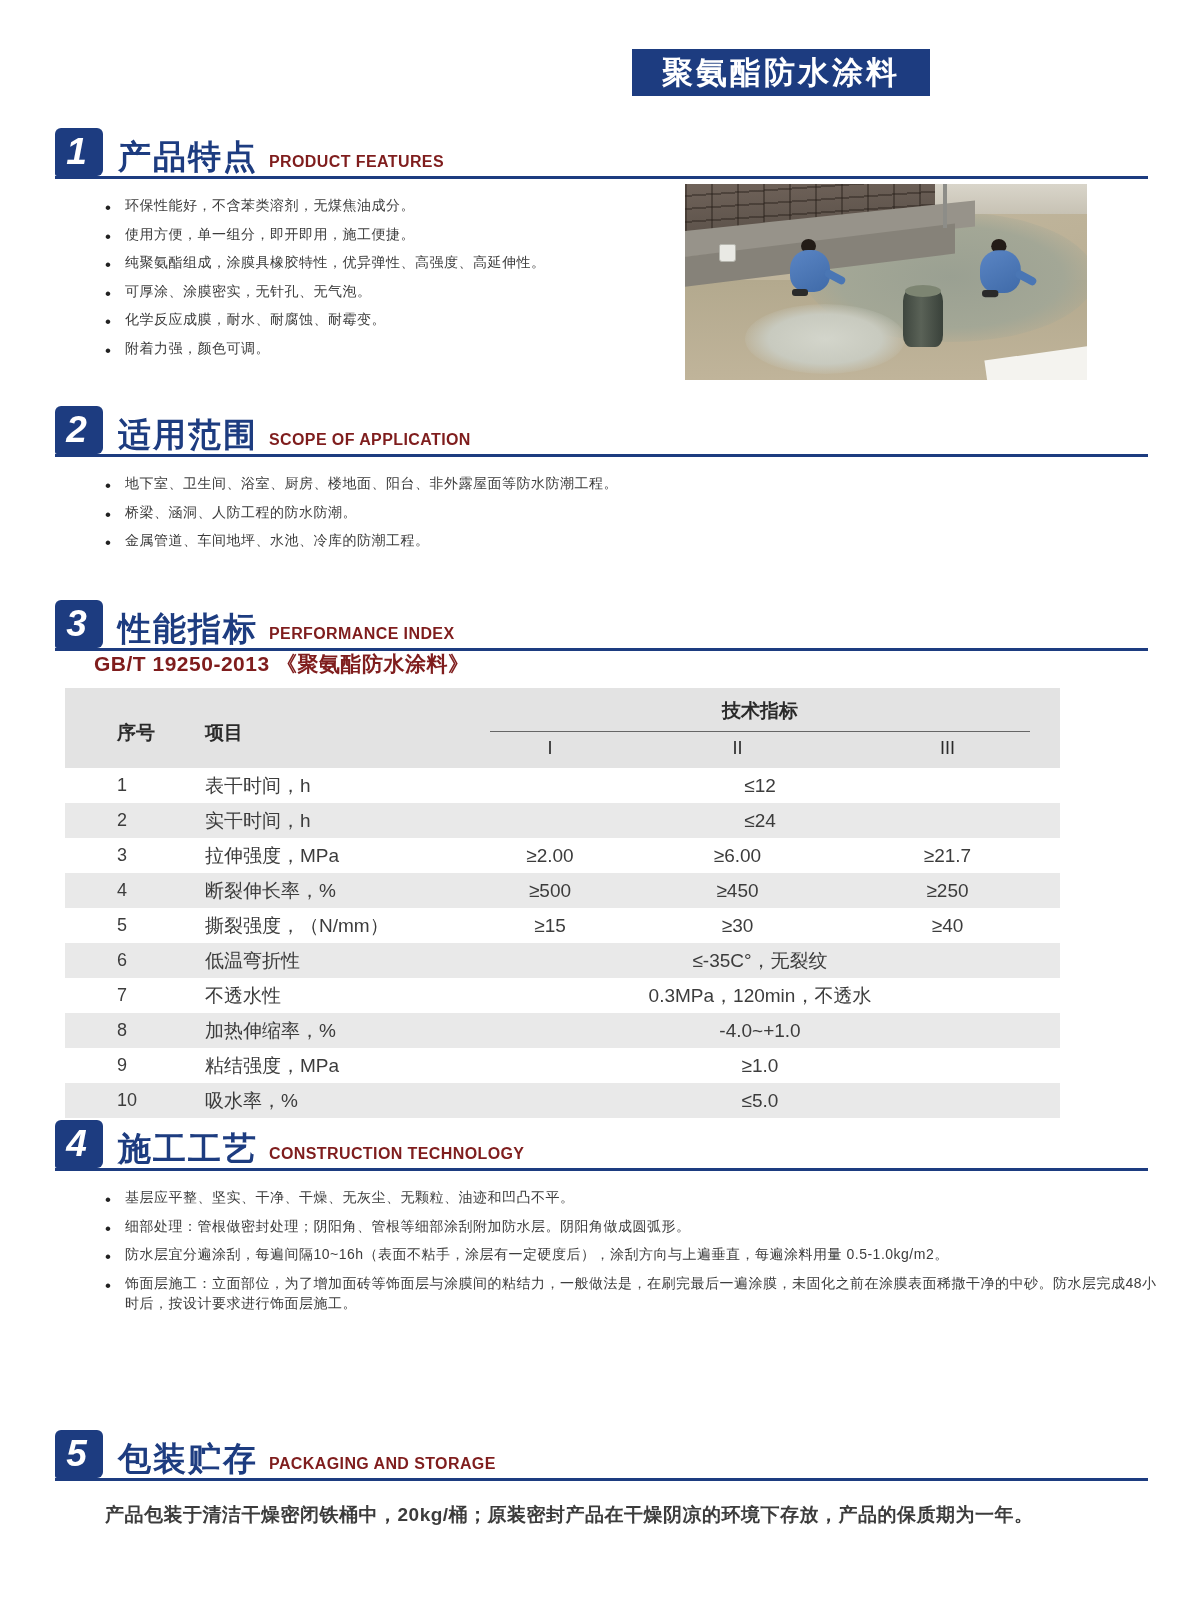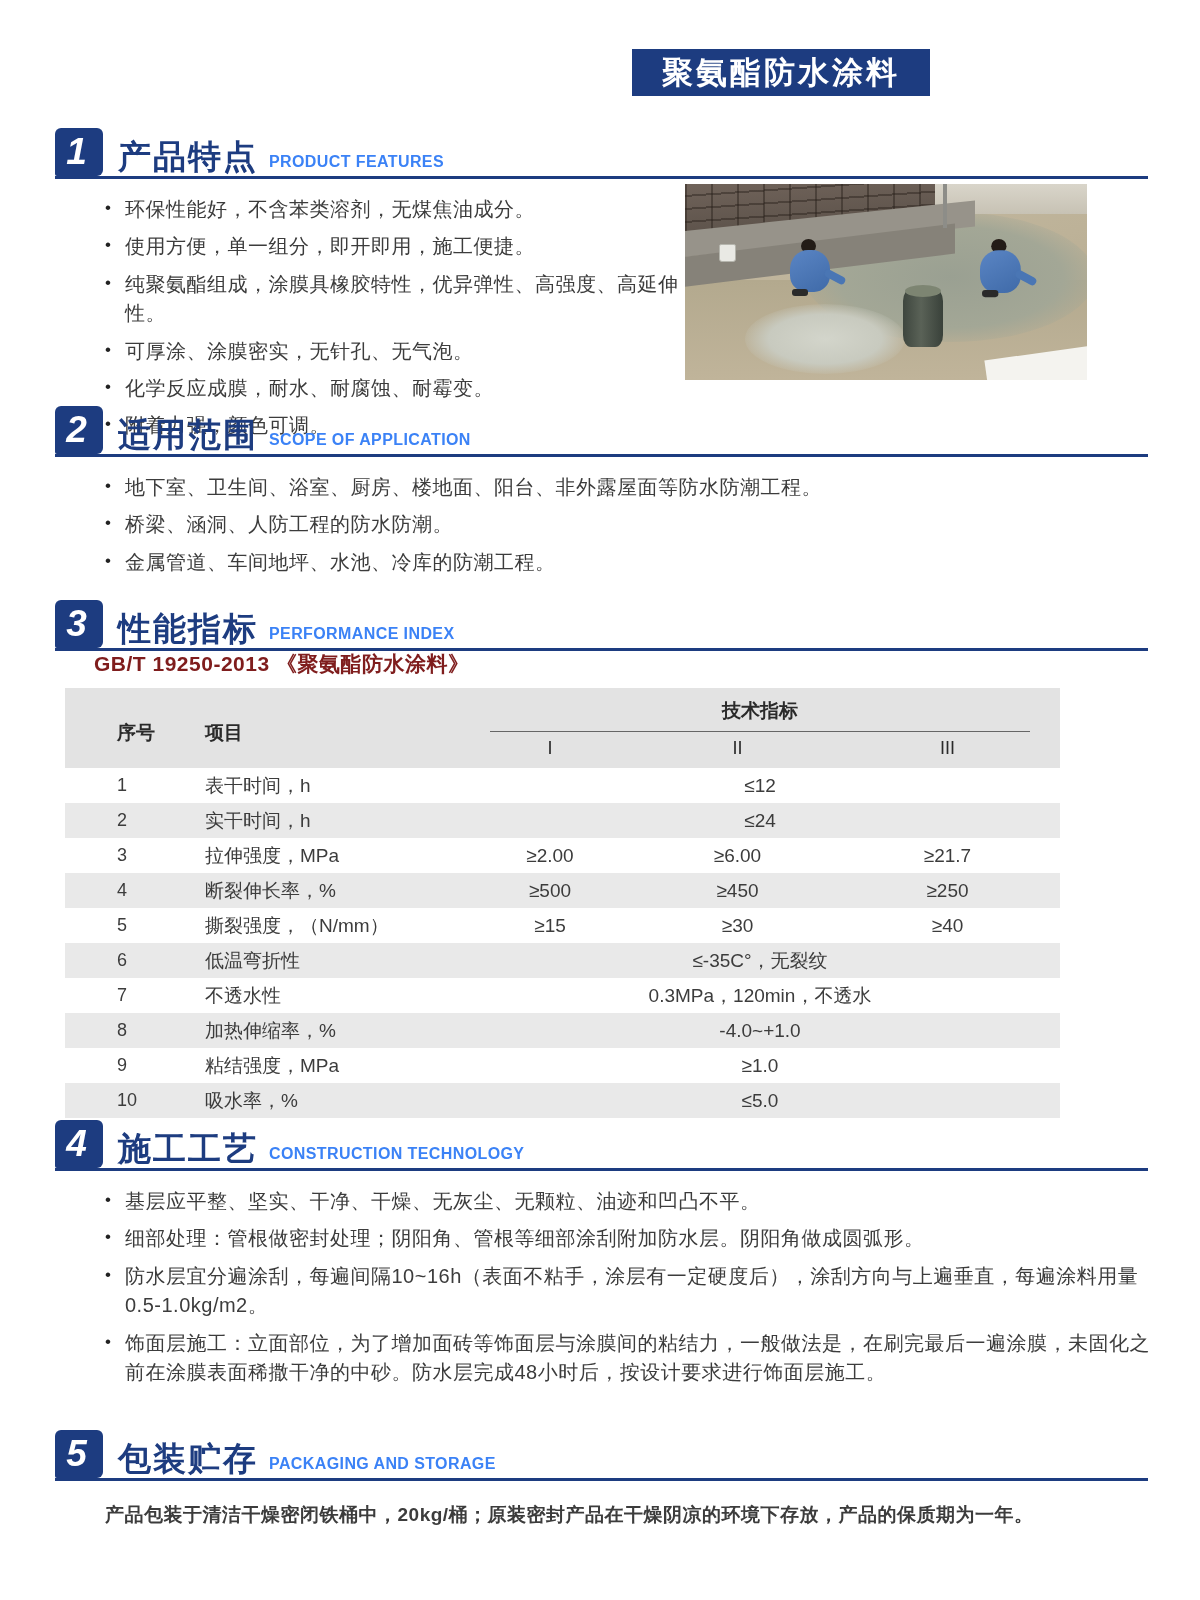--- a/index.html
+++ b/index.html
@@ -13,26 +13,26 @@
     font-size:31px; font-weight:bold; letter-spacing:3px; }
 
   
   .section { position:absolute; left:55px; width:1093px; }
   .sec-head { display:flex; align-items:flex-end; border-bottom:3px solid #1d3c80; padding-bottom:0; }
   .num { width:48px; height:48px; background:#1d3c80; border-radius:6px 6px 6px 2px;
     color:#fff; font-size:37px; font-weight:bold; font-style:italic;
     display:flex; align-items:center; justify-content:center; padding-right:5px; flex:0 0 48px; }
   .zh { color:#1d3c80; font-size:33px; font-weight:bold; letter-spacing:2px; line-height:1;
     margin-left:15px; padding-bottom:3px; }
-  .en { color:#3b82f6; font-size:16px; font-weight:bold; margin-left:11px; padding-bottom:5px;
+  .en { color:#7f1d1d; font-size:16px; font-weight:bold; margin-left:11px; padding-bottom:5px;
     letter-spacing:0.4px; white-space:nowrap; }
 
   
   ul.bullets { list-style:none; margin-top:16px; margin-left:50px; }
-  ul.bullets li { position:relative; padding-left:20px; font-size:20px; line-height:1.47;
+  ul.bullets li { position:relative; padding-left:20px; font-size:14px; line-height:1.47;
     margin-bottom:8px; letter-spacing:0.5px; }
   ul.bullets li::before { content:"•"; position:absolute; left:0; top:1px; color:#222; font-size:17px; }
   .s1-bullets { width:590px; }
   .s2-bullets li { margin-bottom:13px; }
   .s4-bullets { width:1060px; }
   .s4-bullets li { margin-bottom:11px; }
 
   
   .photo { position:absolute; left:685px; top:184px; width:402px; height:196px;
     background:linear-gradient(160deg,#c5bba4 0%,#bdb298 55%,#b2a78c 100%); overflow:hidden; }

